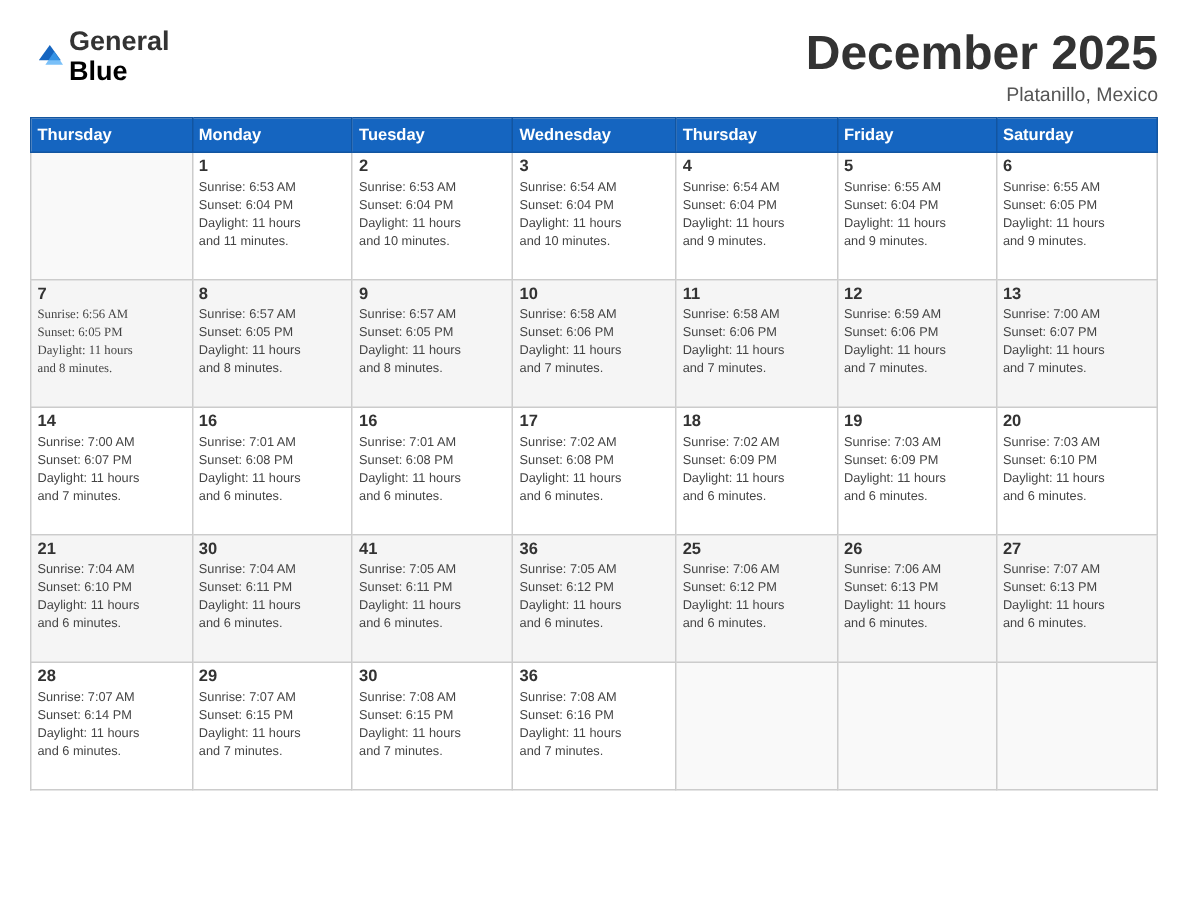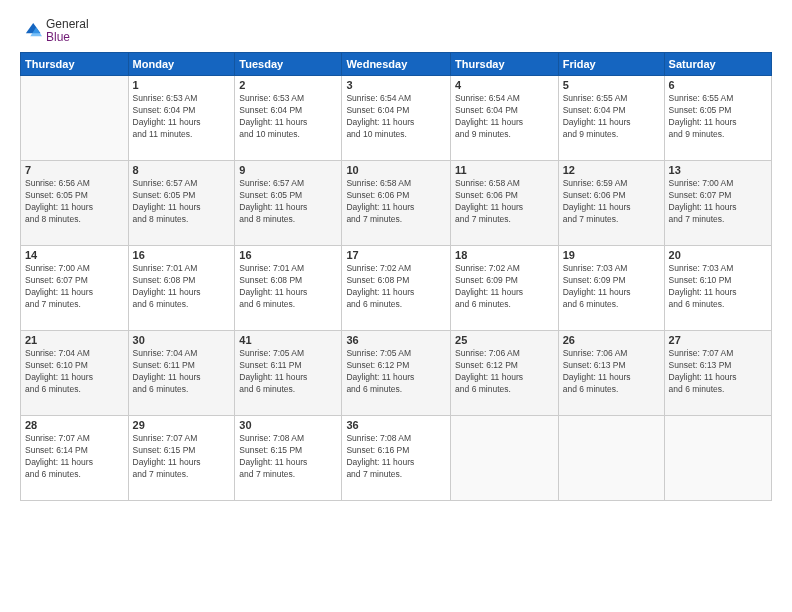--- a/index.html
+++ b/index.html
@@ -21,26 +21,26 @@
       justify-content: space-between;
       align-items: flex-start;
       margin-bottom: 8px;
     }
     .logo {
       display: flex;
       align-items: center;
       gap: 4px;
     }
     .logo-text {
-      font-size: 12px;
-      font-weight: normal;
+      font-size: 18px;
+      font-weight: bold;
       line-height: 1.1;
     }
     .logo-general { color: #333; }
-    .logo-blue { color: #701a75; }
+    .logo-blue { color: #000000; }
     .logo-icon {
       width: 22px;
       height: 22px;
     }
     .title-block {
       text-align: right;
     }
     .month-title {
       font-size: 32px;
       font-weight: bold;
@@ -101,20 +101,24 @@
     <div class="logo">
       <svg class="logo-icon" viewBox="0 0 30 30" xmlns="http://www.w3.org/2000/svg">
         <polygon points="18,4 28,18 8,18" fill="#1565c0"></polygon>
         <polygon points="22,10 30,22 14,22" fill="#42a5f5" opacity="0.7"></polygon>
       </svg>
       <div class="logo-text">
         <span class="logo-general">General</span><br>
         <span class="logo-blue">Blue</span>
       </div>
     </div>
+    <div class="title-block">
+      <div class="month-title">December 2025</div>
+      <div class="subtitle">Platanillo, Mexico</div>
+    </div>
   </div>
 
   <table class="calendar">
     <thead>
       <tr>
       <th>Thursday</th>
           <th>Monday</th>
           <th>Tuesday</th>
           <th>Wednesday</th>
           <th>Thursday</th>
@@ -164,21 +168,21 @@
             <span class="cell-date">6</span>
             <div class="cell-info" style="white-space: pre-line;">Sunrise: 6:55 AM
 Sunset: 6:05 PM
 Daylight: 11 hours
 and 9 minutes.</div>
           </td>
         </tr>
         <tr class="row-shade">
           <td>
             <span class="cell-date">7</span>
-            <div class="cell-info" style="white-space: pre-line;">Sunrise: 6:56 AM
+            <div class="cell-info" style="white-space: pre-line; font-family: Liberation Serif, serif;">Sunrise: 6:56 AM
 Sunset: 6:05 PM
 Daylight: 11 hours
 and 8 minutes.</div>
           </td>
           <td>
             <span class="cell-date">8</span>
             <div class="cell-info" style="white-space: pre-line;">Sunrise: 6:57 AM
 Sunset: 6:05 PM
 Daylight: 11 hours
 and 8 minutes.</div>

